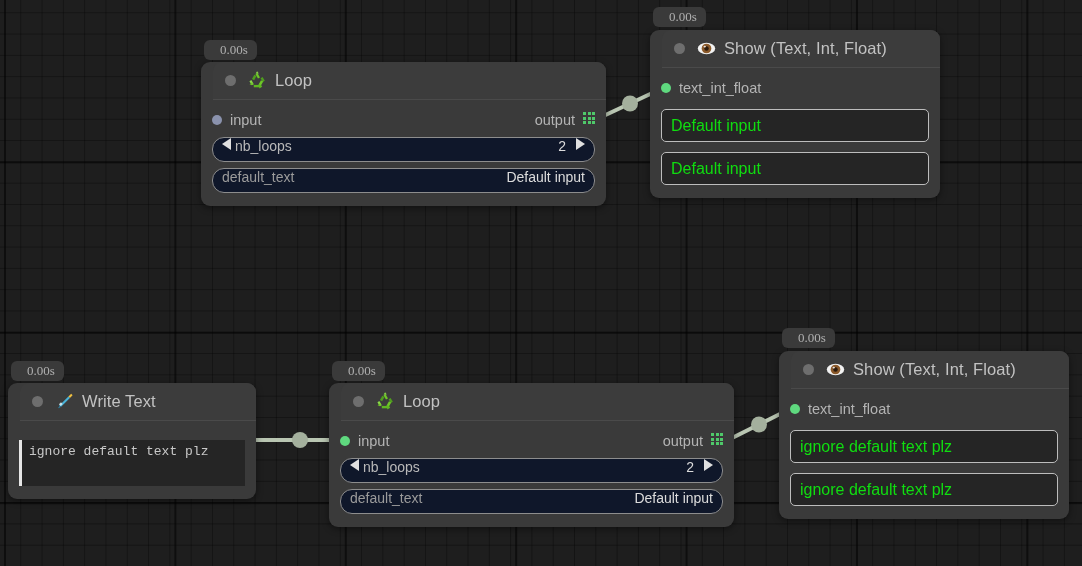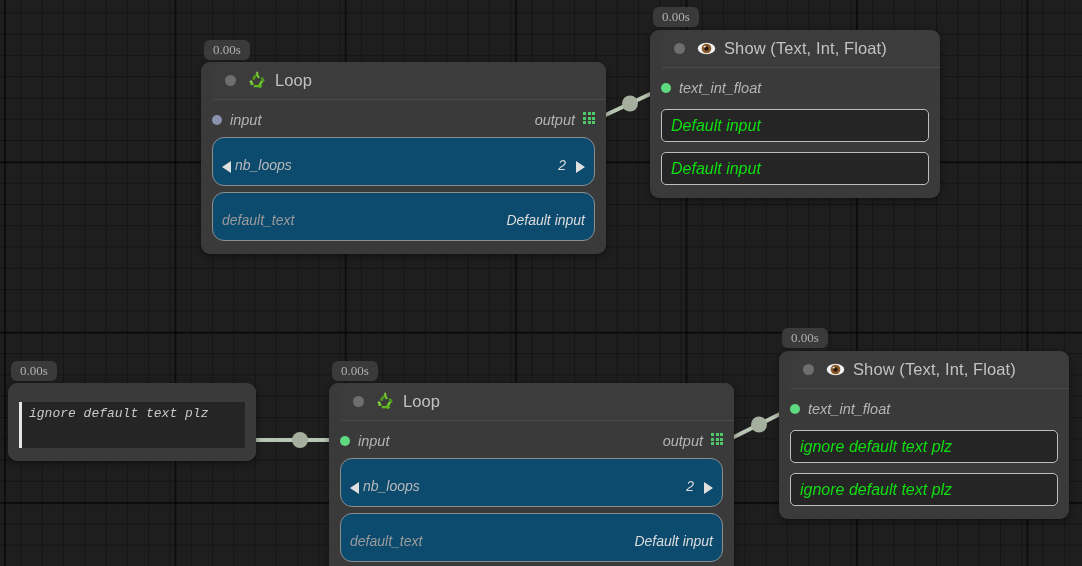--- a/index.html
+++ b/index.html
@@ -78,21 +78,20 @@
   }
   .node-title {
     margin-left: 8px;
     color: #c2c2c2;
     font-size: 16.5px;
     white-space: nowrap;
     letter-spacing: 0.1px;
   }
   .node-body {
     padding: 9px 11px 13px 11px;
-    font-style: italic;
   }
 
   
   .port-row {
     display: flex;
     align-items: center;
     height: 22px;
     margin-bottom: 5px;
     position: relative;
   }
@@ -126,27 +125,27 @@
   .grid-icon i {
     display: block;
     width: 3px;
     height: 3px;
     background: #4fc96a;
   }
 
   
   .pill {
     display: flex;
-    align-items: flex-end;
+    align-items: flex-start;
     height: 23px;
     margin-top: 6px;
-    padding: 12px 9px;
+    padding: 0 9px;
     border: 1px solid #8d8d8d;
     border-radius: 12px;
-    background: #0c4a6e;
+    background: #0f172a;
     font-size: 14px;
   }
   .pill .pname { color: #b9b9b9; }
   .pill .pval  { margin-left: auto; color: #dcdcdc; }
   .pill.dim .pname { color: #9b9b9b; }
   .arrow {
     width: 0; height: 0;
     flex: 0 0 auto;
   }
   .arrow.left {
@@ -189,21 +188,21 @@
     font-family: "Liberation Mono", "DejaVu Sans Mono", monospace;
     font-size: 13px;
     white-space: nowrap;
     overflow: hidden;
   }
 
   
   .timebadge {
     position: absolute;
     z-index: 3;
-    padding: 3px 9px 4px 9px;
+    padding: 3px 9px 4px 16px;
     border-radius: 6px;
     background: #3a3a3a;
     color: #b0b0b0;
     font-family: "Liberation Serif", serif;
     font-size: 13px;
     line-height: 1;
   }
 </style>
 </head>
 <body>
@@ -295,20 +294,33 @@
         <span class="port-label">text_int_float</span>
       </div>
       <div class="outbox">Default input</div>
       <div class="outbox">Default input</div>
     </div>
   </div>
 
   <div class="timebadge" style="left:11px; top:361px;">0.00s</div>
 
   <div class="node" id="node-write-text" style="left:8px; top:383px; width:248px;">
+    <div class="node-header">
+      <span class="node-dot"></span>
+      <span class="node-icon">
+        <svg viewBox="0 0 24 24" width="19" height="19">
+          <path d="M20.5 2.2 L22.2 4.0 L18.8 7.6 L16.9 5.8 Z" fill="#f0c040"></path>
+          <path d="M16.9 5.8 L18.8 7.6 L8.0 18.4 L4.2 20.4 L6.2 16.5 Z" fill="#4ab3d8"></path>
+          <path d="M6.2 16.5 L4.2 20.4 L8.0 18.4 Z" fill="#2a6f8e"></path>
+          <path d="M7.0 17.6 L9.6 15.0 L7.6 13.0 L5.0 15.6 Z" fill="#d8eef7" opacity="0.9"></path>
+          <path d="M4.2 20.4 L6.1 18.6 L5.9 19.0 Z" fill="#1b1b1b"></path>
+        </svg>
+      </span>
+      <span class="node-title">Write Text</span>
+    </div>
     <div class="node-body">
       <div class="texteditor">ignore default text plz</div>
     </div>
   </div>
 
   <div class="timebadge" style="left:332px; top:361px;">0.00s</div>
 
   <div class="node" id="node-loop-bottom" style="left:329px; top:383px; width:405px;">
     <div class="node-header">
       <span class="node-dot"></span>

